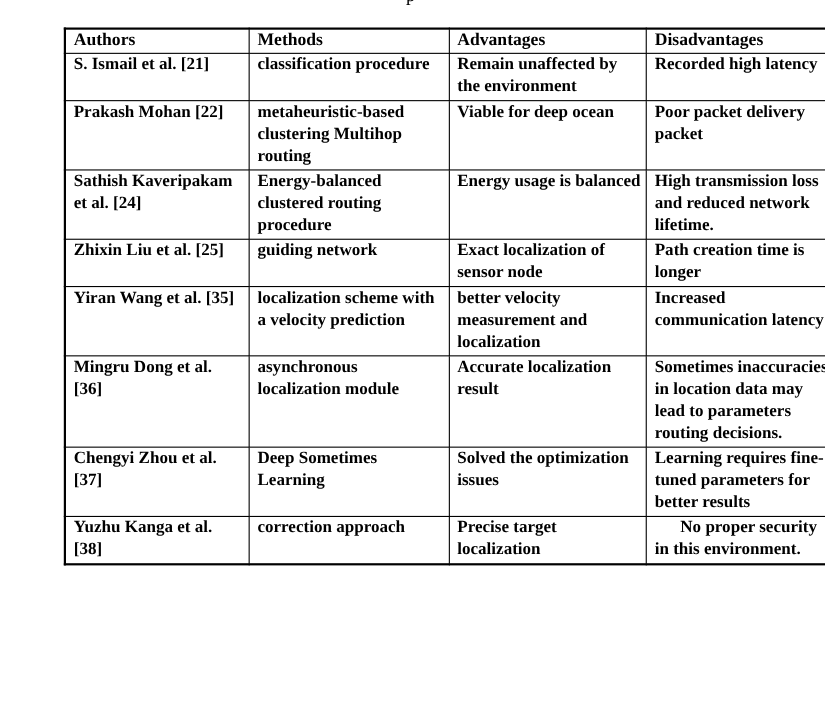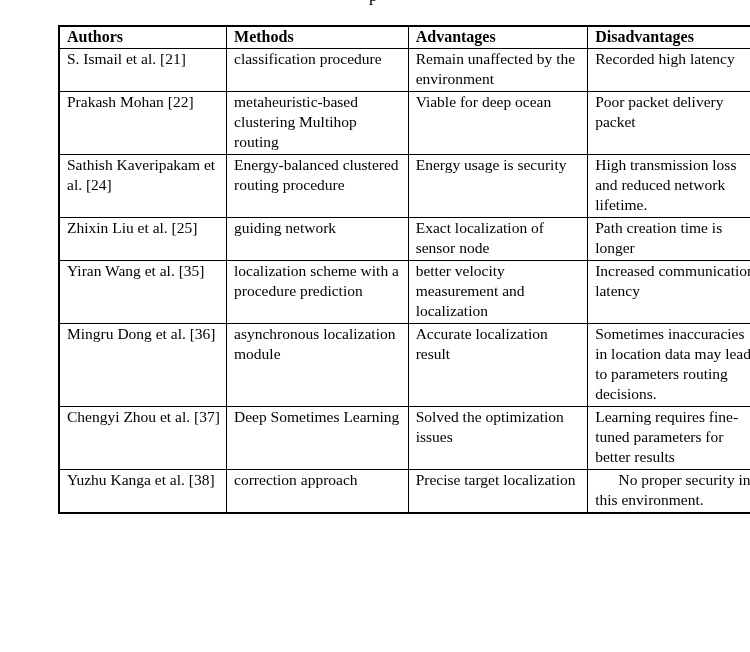--- a/index.html
+++ b/index.html
@@ -56,20 +56,21 @@
     line-height: 20px;
     padding: 0 4px 1px 7px;
     vertical-align: top;
   }
   table.cmp td {
     font-size: 15.5px;
     line-height: 20px;
     padding: 0 4px 2px 7px;
     vertical-align: top;
     word-wrap: break-word;
+    font-weight: bold;
   }
   col.c-authors       { width: 23.8%; }
   col.c-methods       { width: 25.8%; }
   col.c-advantages    { width: 25.5%; }
   col.c-disadvantages { width: 24.9%; }
 </style>
 </head>
 <body>
 
 <div class="page">
@@ -102,32 +103,32 @@
         </tr>
         <tr>
           <td>Prakash Mohan [22]</td>
           <td>metaheuristic-based clustering Multihop routing</td>
           <td>Viable for deep ocean</td>
           <td>Poor packet delivery packet</td>
         </tr>
         <tr>
           <td>Sathish Kaveripakam et al. [24]</td>
           <td>Energy-balanced clustered routing procedure</td>
-          <td>Energy usage is security</td>
+          <td>Energy usage is balanced</td>
           <td>High transmission loss and reduced network lifetime.</td>
         </tr>
         <tr>
           <td>Zhixin Liu et al. [25]</td>
           <td>guiding network</td>
           <td>Exact localization of sensor node</td>
           <td>Path creation time is longer</td>
         </tr>
         <tr>
           <td>Yiran Wang et al. [35]</td>
-          <td>localization scheme with a procedure prediction</td>
+          <td>localization scheme with a velocity prediction</td>
           <td>better velocity measurement and localization</td>
           <td>Increased communication latency</td>
         </tr>
         <tr>
           <td>Mingru Dong et al. [36]</td>
           <td>asynchronous localization module</td>
           <td>Accurate localization result</td>
           <td>Sometimes inaccuracies in location data may lead to parameters routing decisions.</td>
         </tr>
         <tr>

